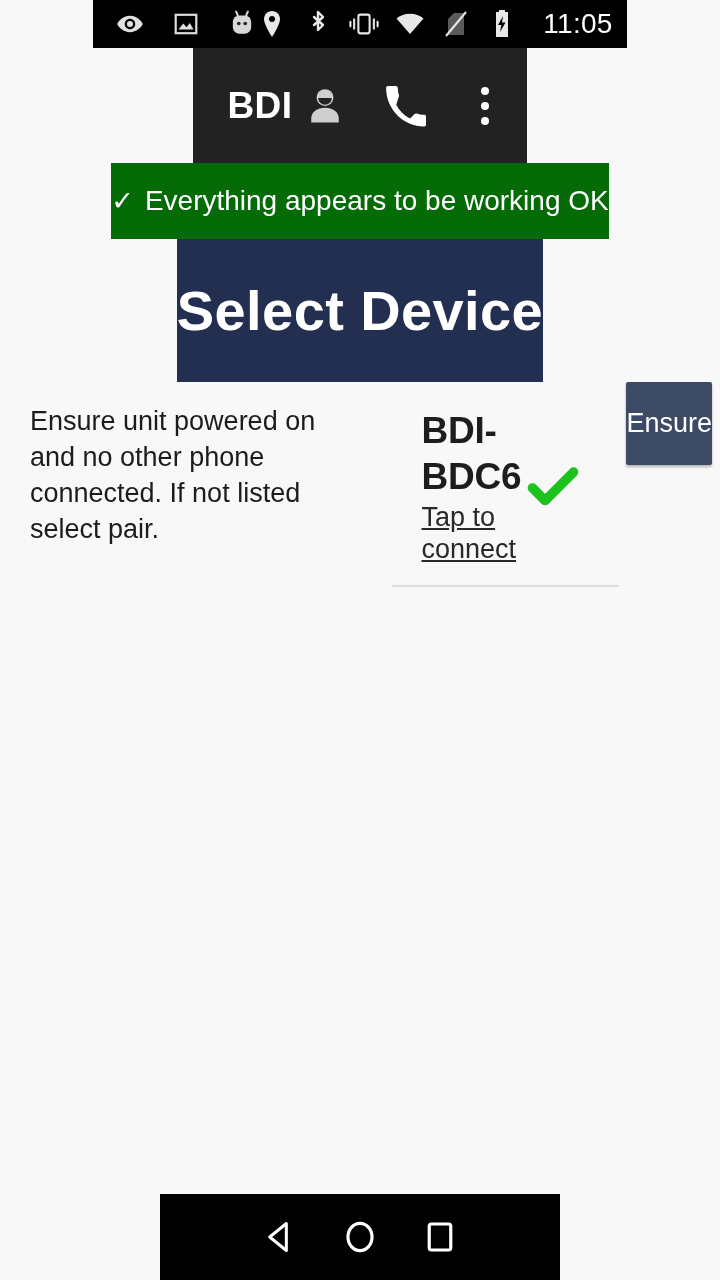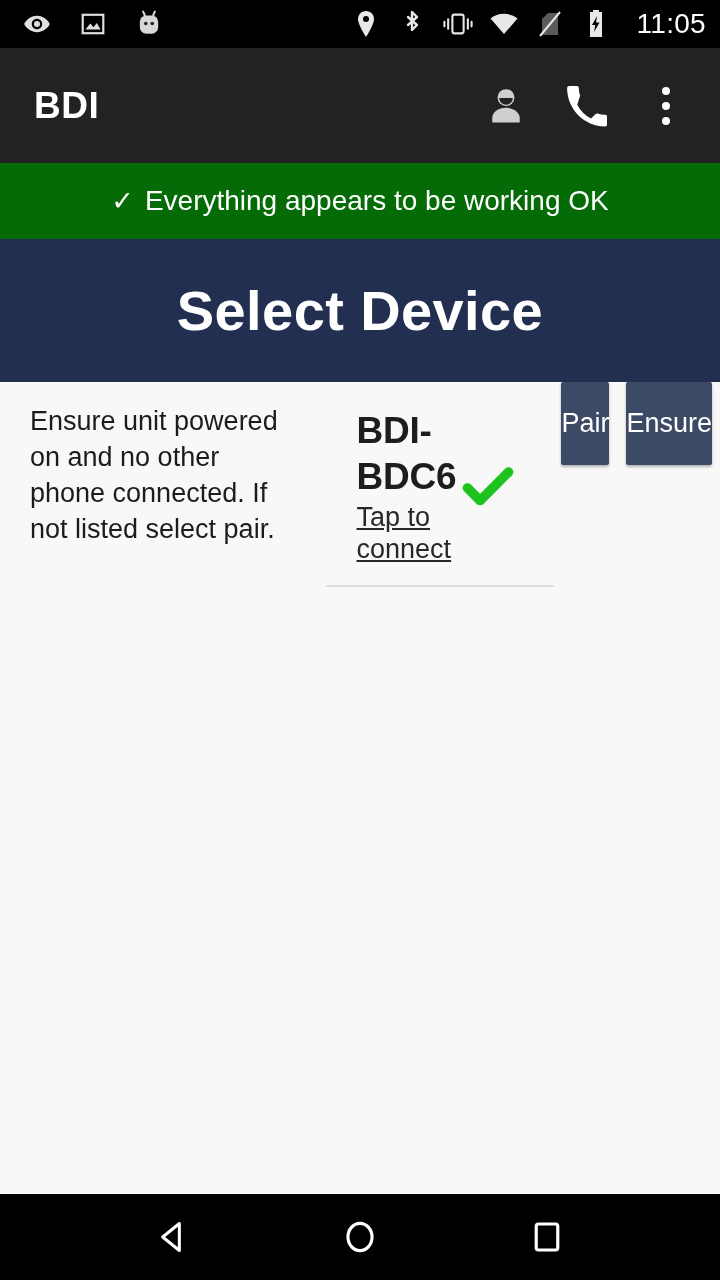--- a/index.html
+++ b/index.html
@@ -12,20 +12,21 @@
     background: #000;
   }
 
   #screen {
     position: relative;
     width: 720px;
     height: 1280px;
     display: flex;
     flex-direction: column;
     background: #f8f8f8;
+    align-items: center;
   }
 
   
   .status-bar {
     height: 48px;
     background: #000000;
     display: flex;
     align-items: center;
     padding: 0 14px 0 22px;
     flex: 0 0 48px;
@@ -56,21 +57,21 @@
     margin-left: 10px;
     font-family: "Liberation Sans", sans-serif;
   }
 
   
   .app-bar {
     flex: 0 0 115px;
     background: #222222;
     display: flex;
     align-items: center;
-    padding: 0 22px 0 34px;
+    padding: 0 10px 0 34px;
   }
   .app-title {
     color: #ffffff;
     font-size: 37px;
     font-weight: bold;
     letter-spacing: 0.5px;
   }
   .app-actions {
     margin-left: auto;
     display: flex;
@@ -337,21 +338,20 @@
           <svg width="56" height="56" viewBox="0 0 24 24">
             <path d="M3.2 12.4l5.4 5.4L20.8 5.6" fill="none" stroke="#1dc21d" stroke-width="4.1" stroke-linecap="round" stroke-linejoin="round"></path>
           </svg>
         </div>
       </div>
     </div>
 
     <div class="list-spacer"></div>
 
     <div class="button-bar">
-      <button class="btn">Pair</button>
       <button class="btn">Ensure</button>
     </div>
   </div>
 
   <div class="nav-bar">
     <div class="nav-btn">
       <svg width="38" height="38" viewBox="0 0 24 24">
         <path d="M16 3.5L5.5 12 16 20.5z" fill="none" stroke="#ffffff" stroke-width="1.9" stroke-linejoin="round"></path>
       </svg>
     </div>

